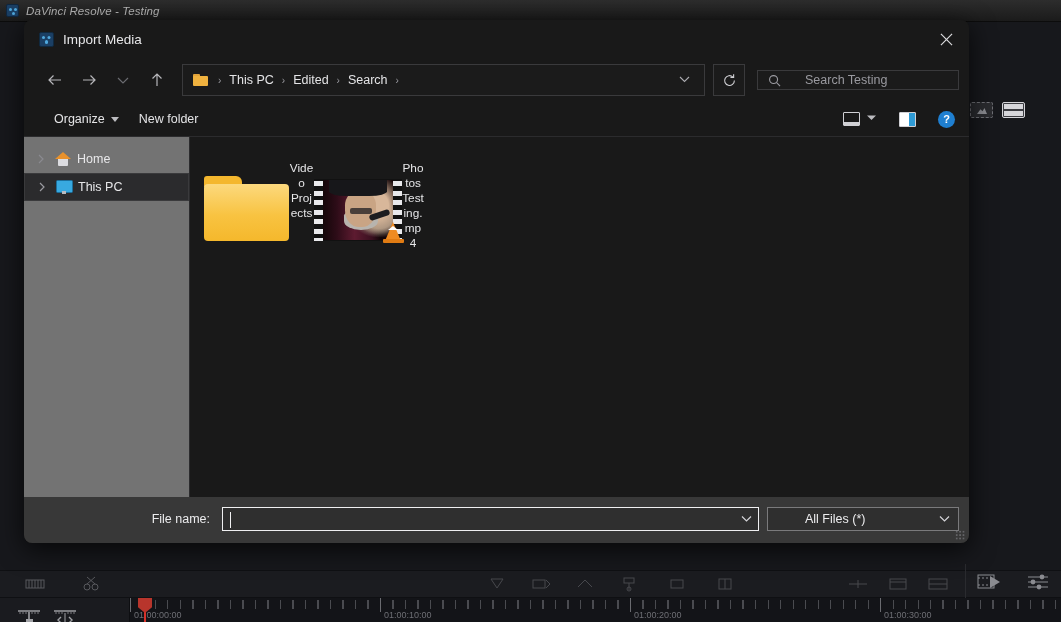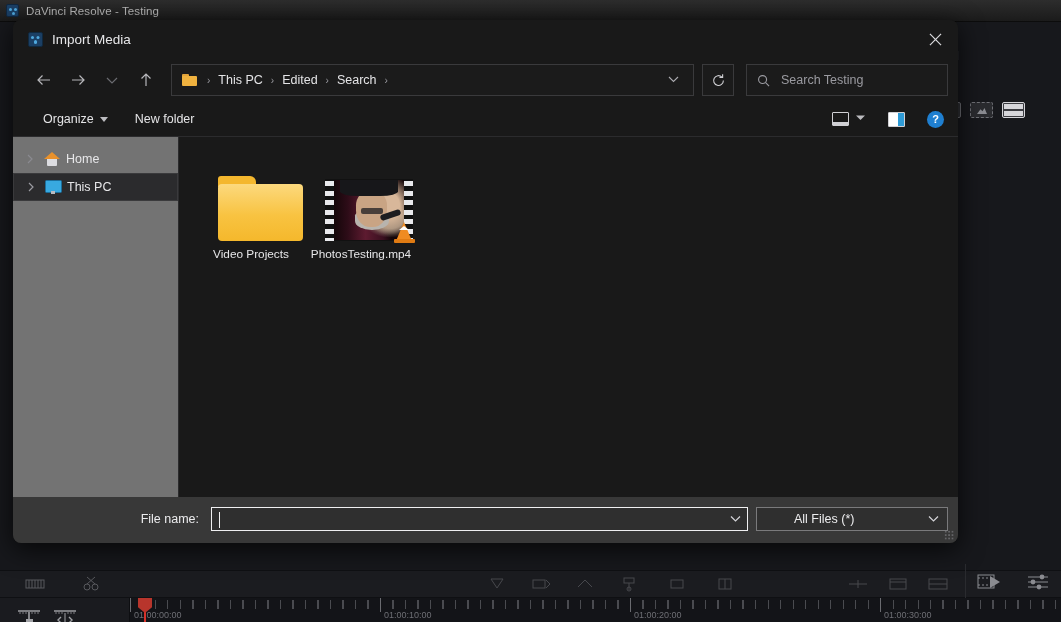--- a/index.html
+++ b/index.html
@@ -21,21 +21,21 @@
   .dv-logo {
     width: 13px; height: 13px; border-radius: 2px;
     background: #1b3f64; position: relative; flex: none;
     border: 1px solid #0f2740;
   }
   .dv-logo::before, .dv-logo::after {
     content: ""; position: absolute; background: #4fa8dd; border-radius: 50%;
   }
   .dv-logo::before { width: 3px; height: 3px; left: 2px; top: 3px; box-shadow: 5px 0 0 #4fa8dd; }
   .dv-logo::after  { width: 3px; height: 3px; left: 4.5px; top: 7px; }
-  .dv-title-text { font-size: 11.5px; color: #b9b9b9; letter-spacing: .1px; }
+  .dv-title-text { font-size: 11.5px; color: #b9b9b9; letter-spacing: .1px; font-style: italic; }
 
   .dv-body { position: absolute; left:0; top: 22px; width: 1061px; height: 600px; background:#17181c; }
 
   .dv-proj-header {
     position: absolute; right: 0; top: 24px; width: 200px; height: 30px;
     display: flex; align-items: baseline; justify-content: flex-start; gap: 8px;
     padding-left: 4px;
   }
   .dv-proj-name { font-size: 15px; color: #e8e8ea; font-weight: 600; }
   .dv-proj-sep { color: #4a4a4f; font-size: 15px; }
@@ -84,21 +84,21 @@
   .tl-maj { position:absolute; top:0; width:1px; height:14px; background:#6a6b70; }
   .tl-tc { position:absolute; top:12px; font-size:9px; color:#6e6f75; font-family:"Liberation Sans", sans-serif; white-space:nowrap; }
   .tl-playhead { position:absolute; top:0; width:2px; height:46px; background:#d8322a; }
   .tl-playhead::before {
     content:""; position:absolute; left:-6px; top:0; width:14px; height:15px; background:#b8352c;
     clip-path: polygon(0 0, 100% 0, 100% 62%, 50% 100%, 0 62%);
   }
 
   
   .dialog {
-    position: absolute; left: 13px; top: 20px; width: 945px; height: 523px;
+    position: absolute; left: 24px; top: 20px; width: 945px; height: 523px;
     background: #191919; border-radius: 8px;
     box-shadow: 0 6px 26px rgba(0,0,0,.75);
     overflow: hidden;
     display: flex; flex-direction: column;
   }
   .dlg-titlebar {
     height: 38px; background: #191919; display:flex; align-items:center;
     padding-left: 15px; flex: none; position: relative;
   }
   .dlg-icon {
@@ -131,31 +131,31 @@
   .crumb-folder::after { content:""; position:absolute; left:0; top:2.2px; width:15px; height:9.8px; background:#f0b23f; border-radius:1px; }
   .crumb { font-size: 12.5px; color:#e4e4e6; white-space:nowrap; cursor:pointer; padding: 0 2px; }
   .crumb-sep { font-size: 10px; color:#9a9aa0; padding: 0 6px; }
   .crumb-caret { margin-left:auto; color:#a9a9ae; font-size:10px; padding: 0 8px; cursor:pointer; }
   .refreshbtn {
     width: 32px; height: 32px; margin-left: 8px; border:1px solid #3a3a3c; background:#1b1b1b;
     display:flex; align-items:center; justify-content:center; color:#cfcfd3; flex:none; cursor:pointer;
   }
   .refreshbtn svg { width: 15px; height: 15px; }
   .searchbox {
-    width: 202px; height: 32px; margin-left: 12px; border:1px solid #3a3a3c; background:#1b1b1b;
-    display:flex; align-items:center; gap: 11px; padding: 0 10px; flex:none;
+    width: 202px; height: 20px; margin-left: 12px; border:1px solid #3a3a3c; background:#1b1b1b;
+    display:flex; align-items:center; gap: 24px; padding: 0 10px; flex:none;
   }
   .searchbox svg { width: 13px; height: 13px; color:#9a9aa0; flex:none; }
   .searchbox input {
     background: transparent; border:none; outline:none; color:#e3e3e5;
     font-size:12.5px; font-family:"Liberation Sans", sans-serif; width: 100%;
   }
   .searchbox input::placeholder { color:#9a9aa0; }
 
-  .dlg-cmdbar { height: 34px; flex:none; display:flex; align-items:center; padding-left: 22px; gap: 11px; position:relative; }
+  .dlg-cmdbar { height: 34px; flex:none; display:flex; align-items:center; padding-left: 22px; gap: 4px; position:relative; }
   .cmd { font-size: 12.5px; color:#e4e4e6; padding: 4px 8px; cursor:pointer; display:flex; align-items:center; gap:6px; }
   .cmd .tri { width:0; height:0; border-left:4px solid transparent; border-right:4px solid transparent; border-top:5px solid #bcbcc0; }
   .cmdbar-right { margin-left:auto; display:flex; align-items:center; gap:12px; padding-right: 14px; }
   .ic-layout { width:17px; height:14px; border:1.6px solid #d0d0d4; border-radius:1px; position:relative; }
   .ic-layout::after { content:""; position:absolute; left:0; right:0; bottom:0; height:3px; background:#d0d0d4; }
   .ic-pane { width:17px; height:15px; border:1.6px solid #d0d0d4; border-radius:1px; position:relative; background:#fff; }
   .ic-pane::after { content:""; position:absolute; right:0; top:0; bottom:0; width:6.5px; background:#2e9bd6; }
   .ic-help {
     width:17px; height:17px; border-radius:50%; background:#1f7fd0; color:#fff;
     font-size:11px; font-weight:700; display:flex; align-items:center; justify-content:center;
@@ -176,21 +176,21 @@
     border-left:8px solid transparent; border-right:8px solid transparent; border-bottom:7px solid #e8912c;
   }
   .ic-home::after { content:""; position:absolute; left:3.5px; top:6.5px; width:10px; height:7.5px; background:#dcdce0; border-radius:0 0 1px 1px; }
   .ic-pc { width:17px; height:14px; position:relative; flex:none; }
   .ic-pc::before { content:""; position:absolute; left:1px; top:0; width:15px; height:11px; background:#38a9e0; border-radius:1.5px; border:1px solid #1c6f9c; }
   .ic-pc::after { content:""; position:absolute; left:6.5px; top:11px; width:4px; height:3px; background:#b9bcc2; }
 
   .dlg-files { flex:1; background:#191919; position:relative; padding: 14px 0 0 14px; min-height:0; }
   .grid { display:flex; flex-wrap:wrap; align-content:flex-start; gap: 0; }
   .file-item {
-    width: 110px; display:flex; flex-direction:column; align-items:flex-end; cursor:pointer;
+    width: 110px; display:flex; flex-direction:row; align-items:flex-start; cursor:pointer;
     padding-top: 4px;
   }
   .thumb-wrap { height: 86px; display:flex; align-items:flex-end; justify-content:center; position:relative; }
   .file-label {
     margin-top: 6px; font-size: 11.8px; color:#e6e6e8; text-align:center; line-height: 1.27;
     width: 104px; word-break: break-word;
   }
 
   .folder-ico { width: 85px; height: 65px; position:relative; }
   .folder-ico .tab {

